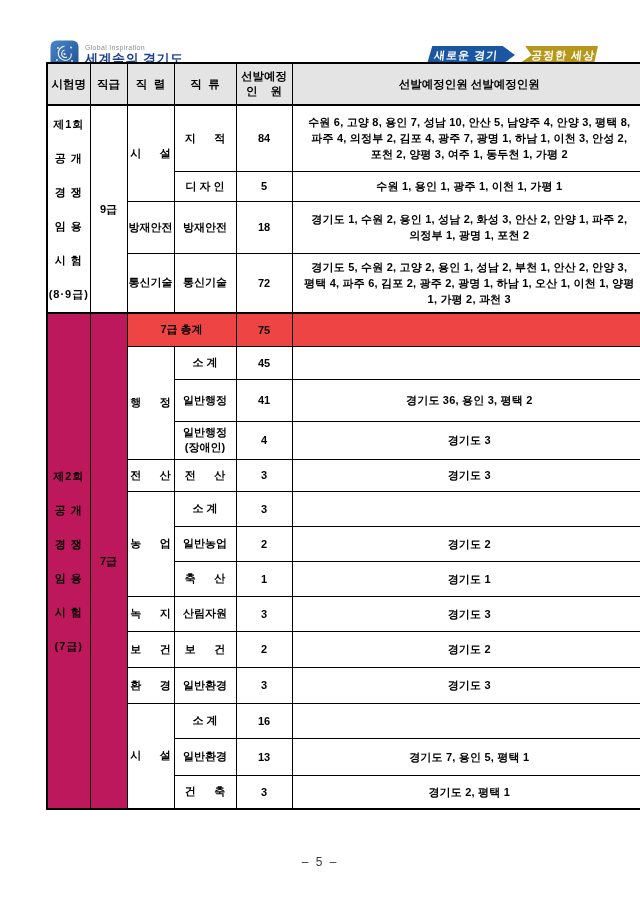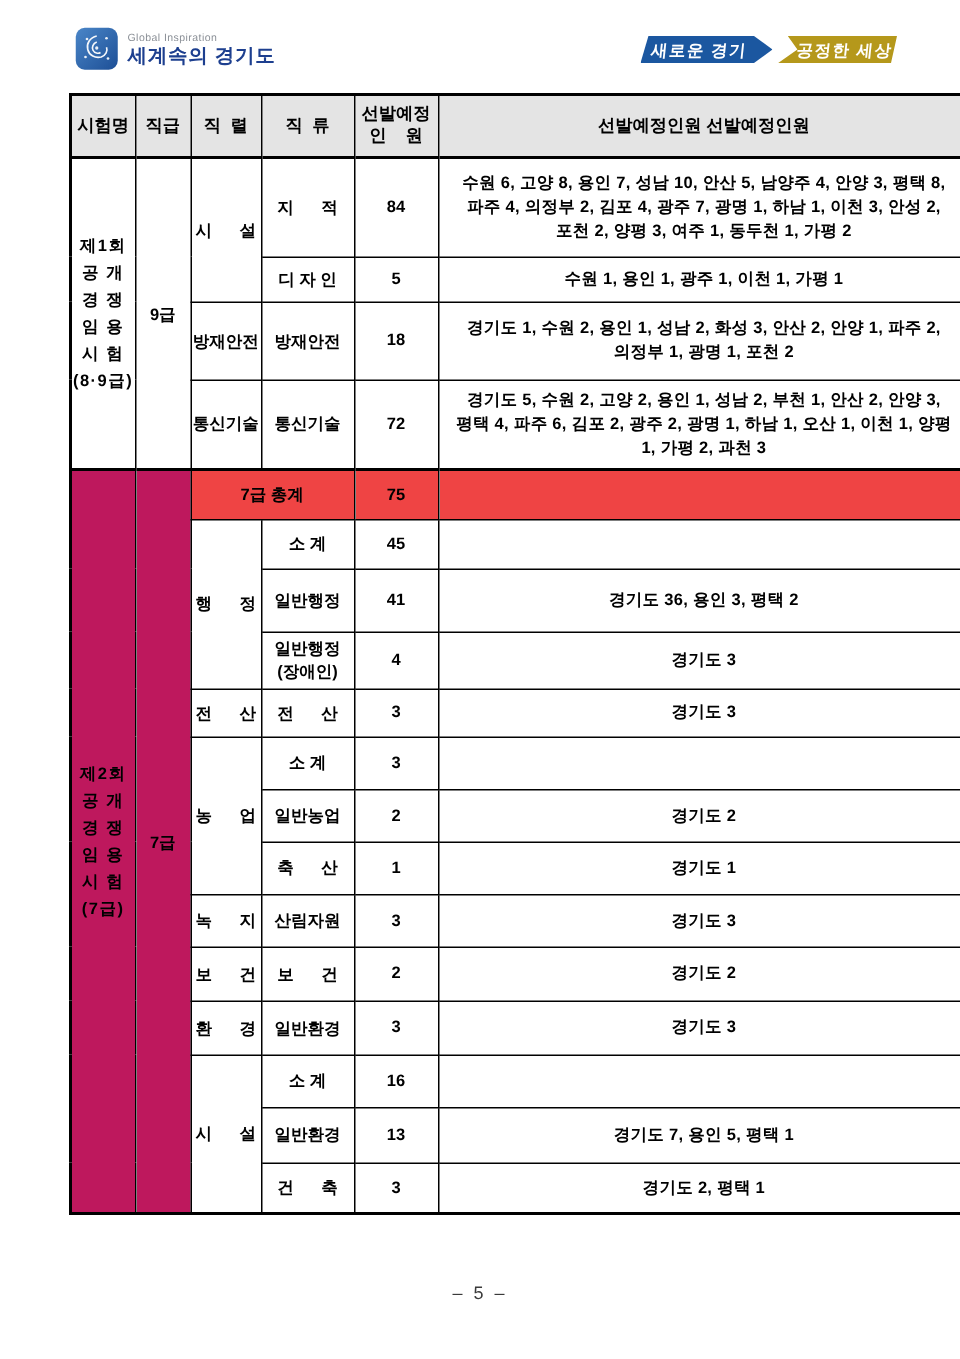--- a/index.html
+++ b/index.html
@@ -5,21 +5,21 @@
   * { margin: 0; padding: 0; box-sizing: border-box; }
   html, body { background: #ffffff; }
   body {
     width: 640px; height: 906px;
     font-family: "Liberation Sans", "DejaVu Sans", sans-serif;
     position: relative; overflow: hidden;
   }
   #page { position: absolute; inset: 0; background: #fff; }
 
   
-  .brandbar { position: absolute; left: 50px; top: 18px; right: 42px; height: 34px; }
+  .brandbar { position: absolute; left: 50px; top: 40px; right: 42px; height: 34px; }
   .logo-group { position: absolute; left: 0; top: 0; display: flex; align-items: center; gap: 6px; }
   .logo-mark { width: 29px; height: 29px; display: block; }
   .logo-text .tagline { font-size: 7px; color: #8a8f96; letter-spacing: 0.3px; line-height: 9px; }
   .logo-text .title   { font-size: 13px; color: #1d3f8f; font-weight: bold; letter-spacing: 0.5px; line-height: 14px; }
 
   .banners { position: absolute; right: 0; top: 6px; display: flex; align-items: center; }
   .banner { height: 18px; display: flex; align-items: center; justify-content: center;
             font-size: 11px; font-weight: bold; color: #ffffff; letter-spacing: 1px; }
   .banner-new {
     width: 88px; background: #1b57a0; padding-right: 10px;
@@ -45,21 +45,21 @@
     overflow: hidden;
   }
   table.recruit th {
     background: #e4e4e4; border-bottom: 2px solid #000;
     font-size: 11.5px; line-height: 15px;
   }
   td.agencies {
     text-align: left; padding: 3px 10px;
     font-size: 10.5px; line-height: 16px; letter-spacing: 0.2px;
   }
-  td.exam-cell { font-size: 11.5px; line-height: 18px; letter-spacing: 1px; }
+  td.exam-cell { font-size: 11.5px; line-height: 34px; letter-spacing: 1px; }
   td.quota { font-size: 11px; }
   tr.total-row td { background: #ef4444; border-top: 2.5px solid #000; }
   tr.total-row td.keepwhite { background: #be185d; }
   td.sec2-start { border-top: 2.5px solid #000; }
 
   
   .footer { position: absolute; left: 0; right: 0; top: 855px; text-align: center;
             font-size: 12px; color: #3a3a3a; letter-spacing: 2px; }
 </style>
 </head>

